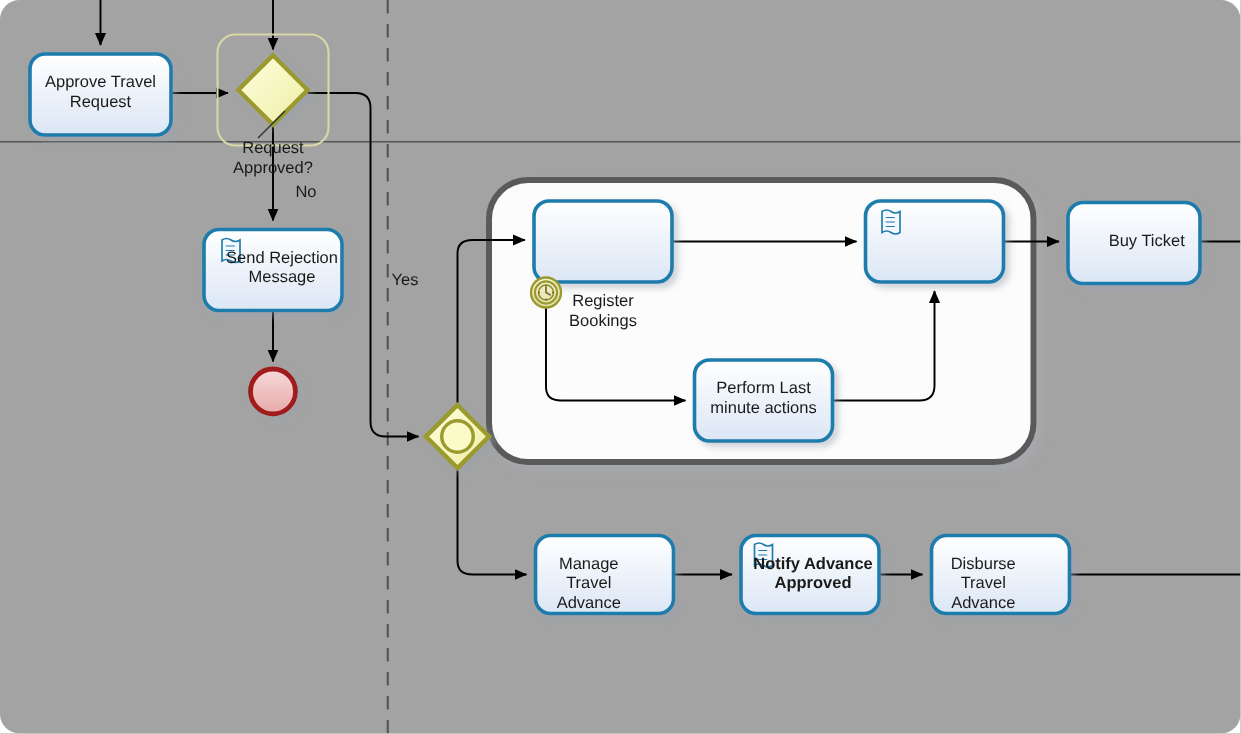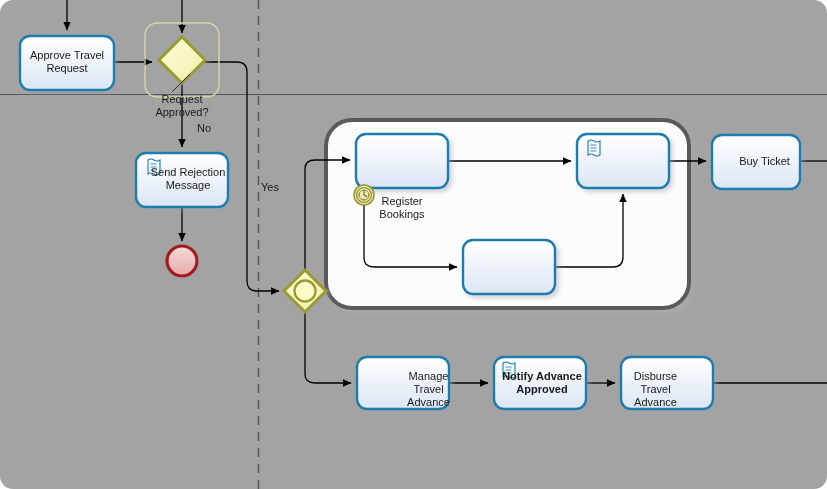--- a/index.html
+++ b/index.html
@@ -169,24 +169,26 @@
   <div class="lbl" style="left:20px;top:49px;width:94px;">Approve Travel
 Request</div>
 
   <div class="lbl" style="left:136px;top:166px;width:76px;padding-left:14px;">Send Rejection
 Message</div>
 
   <div class="lbl" style="left:356px;top:147px;width:92px;margin-top:48px;">Register
 Bookings</div>
 
 
+  <div class="lbl" style="left:463px;top:253px;width:92px;">Perform Last
+minute actions</div>
 
   <div class="lbl" style="left:712px;top:155px;width:105px;">Buy Ticket</div>
 
-  <div class="lbl" style="left:357px;top:370px;width:71px;margin-left:36px;">Manage Travel
+  <div class="lbl" style="left:357px;top:370px;width:71px;">Manage Travel
 Advance</div>
 
   <div class="lbl" style="left:496px;top:370px;width:92px;font-weight:bold;">Notify Advance
 Approved</div>
 
   <div class="lbl" style="left:621px;top:370px;width:69px;">Disburse Travel
 Advance</div>
 
   <div class="lbl" style="left:137px;top:93px;width:90px;">Request
 Approved?</div>

